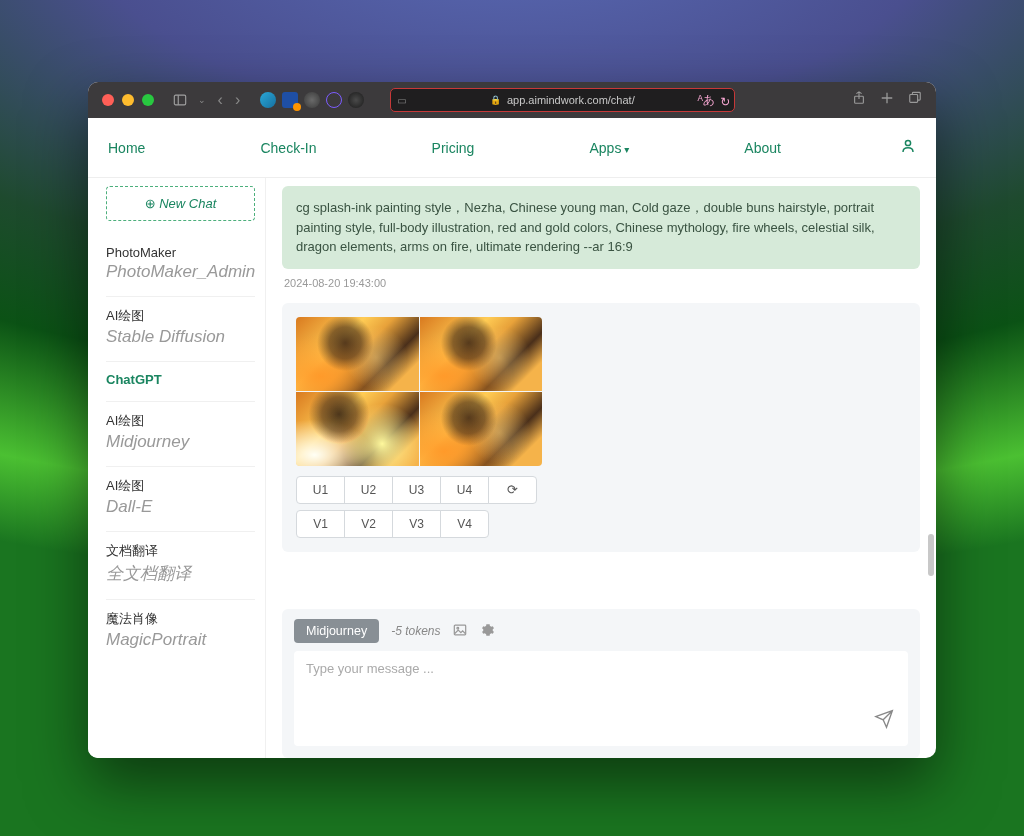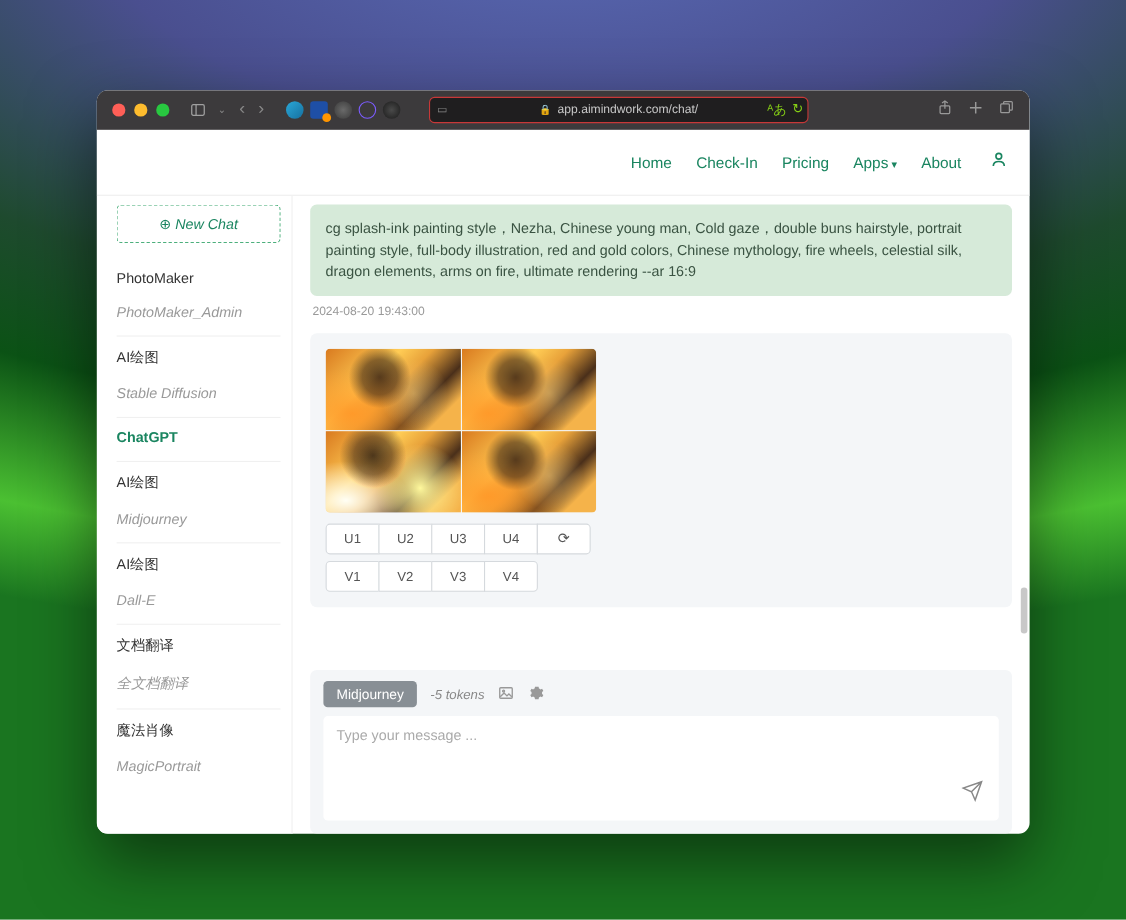--- a/index.html
+++ b/index.html
@@ -54,30 +54,30 @@
       border-radius: 5px;
       display: flex;
       align-items: center;
       justify-content: center;
       color: #c8c8c8;
       font-size: 11px;
       position: relative;
     }
     .url-left-icon { position: absolute; left: 6px; color: #888; font-size: 10px; }
     .url-lock { margin-right: 5px; font-size: 9px; }
-    .url-right-icons { position: absolute; right: 4px; display: flex; gap: 5px; color: #84cc16; font-size: 12px; }
+    .url-right-icons { position: absolute; right: 4px; display: flex; gap: 5px; color: #f9a8d4; font-size: 12px; align-items: flex-end; }
     .titlebar-right { position: absolute; right: 14px; display: flex; gap: 14px; color: #999; }
     .titlebar-right svg { width: 14px; height: 14px; }
     .topnav {
       height: 60px;
       background: #fff;
       border-bottom: 1px solid #eee;
       display: flex;
       align-items: center;
-      justify-content: flex-end;
+      justify-content: space-between;
       padding: 0 20px;
       gap: 22px;
       font-size: 14px;
       flex-shrink: 0;
     }
     .topnav a { color: #1a8560; text-decoration: none; }
     .topnav .apps-dd::after { content: " ▾"; font-size: 10px; color: #1a8560; }
     .user-icon { color: #1a8560; font-size: 16px; margin-left: 4px; }
     .body-area {
       flex: 1;
@@ -97,21 +97,21 @@
       font-style: italic;
       font-size: 13px;
       text-align: center;
       padding: 9px 0;
       border-radius: 4px;
       margin-bottom: 14px;
     }
     .new-chat span::before { content: "⊕ "; font-style: normal; }
     .sidebar-item { padding: 10px 0 14px 0; border-bottom: 1px solid #f0f0f0; }
     .si-title { font-size: 13px; color: #333; }
-    .si-sub { font-size: 13px; color: #999; font-style: italic; margin-top: 16px; }
+    .si-sub { font-size: 17px; color: #999; font-style: italic; margin-top: 2px; }
     .si-active .si-title { color: #1a8560; font-weight: 600; }
     .main-pane {
       flex: 1;
       display: flex;
       flex-direction: column;
       overflow: hidden;
       position: relative;
     }
     .chat-scroll { flex: 1; overflow-y: auto; padding: 0 16px 14px 16px; }
     .prompt-bubble {

